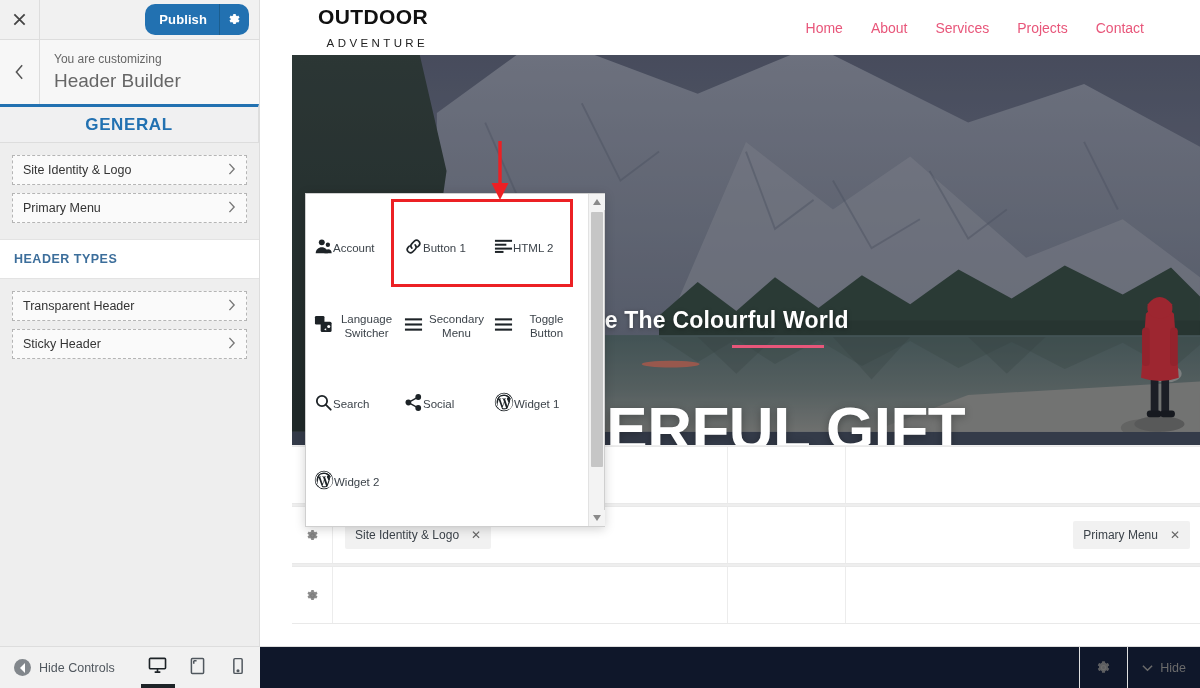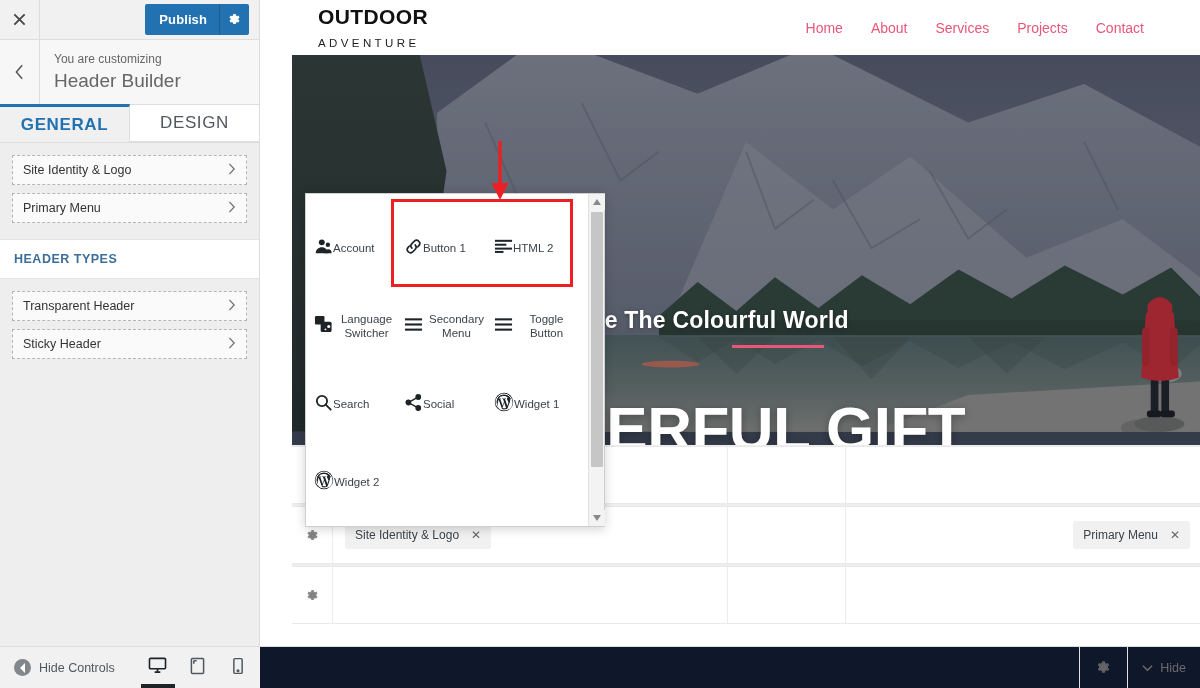--- a/index.html
+++ b/index.html
@@ -29,21 +29,21 @@
     width: 40px; height: 39px;
     display: flex; align-items: center; justify-content: center;
     cursor: pointer; color: #444;
     border-right: 1px solid #dddddd;
     background: #f1f1f1;
   }
   .close-btn svg { display:block; }
   .publish-btn {
     position: absolute; right: 10px; top: 4px;
     height: 31px; background: #2271b1; color: #fff;
-    border-radius: 2px; display: flex; align-items: center;
+    border-radius: 10px; display: flex; align-items: center;
     font-size: 13px; font-weight: bold; cursor: pointer;
     padding: 0 0 0 14px;
   }
   .publish-btn .pub-label { padding-right: 12px; letter-spacing: .1px;}
   .publish-gear {
     width: 30px; height: 31px; display:flex; align-items:center;
     justify-content:center; border-left: 1px solid #1b5e8f;
   }
 
   .sb-header {
@@ -125,21 +125,21 @@
   .preview {
     position: absolute; left: 260px; top: 0;
     width: 940px; height: 646px; background: #fff; overflow: hidden; padding-left: 32px;
   }
   .site-header {
     height: 55px; background: #fff; display: flex; align-items: center;
     padding: 0 56px 0 26px; position: relative; z-index: 3;
   }
   .logo-txt { line-height: 1; }
   .logo-main { font-size: 21px; font-weight: 800; letter-spacing: .4px; color: #111; font-family: "Liberation Sans", sans-serif;}
-  .logo-sub { font-size: 11.5px; letter-spacing: 3.4px; color: #222; margin-top: 11px;}
+  .logo-sub { font-size: 11.5px; letter-spacing: 3.4px; color: #222; margin-top: 11px; text-align: right;}
   .site-nav { margin-left: auto; display: flex; gap: 28px; }
   .site-nav a { font-size: 14px; color: #e8567a; text-decoration: none; cursor: pointer; }
 
   
   .hero {
     position: relative; height: 390px; overflow: hidden;
     background: #3a4150;
   }
   .hero-img { position:absolute; inset:0; }
   .hero-overlay { position:absolute; inset:0; background: rgba(40,45,60,.30); }
@@ -431,21 +431,20 @@
         </svg>
       </div>
       <div class="sb-head-txt">
         <div class="sub">You are customizing</div>
         <div class="title">Header Builder</div>
       </div>
     </div>
 
     <div class="tabs">
       <div class="tab active">GENERAL</div>
-      <div class="tab">DESIGN</div>
     </div>
 
     <div class="sb-body">
       <div class="panel-group">
         <div class="row-item">
           <span>Site Identity &amp; Logo</span>
           <span class="chev">
             <svg width="8" height="12" viewBox="0 0 9 14" fill="none" stroke="currentColor" stroke-width="1.6">
                 <path d="M1.5 1 L7 7 L1.5 13"></path>
               </svg>

